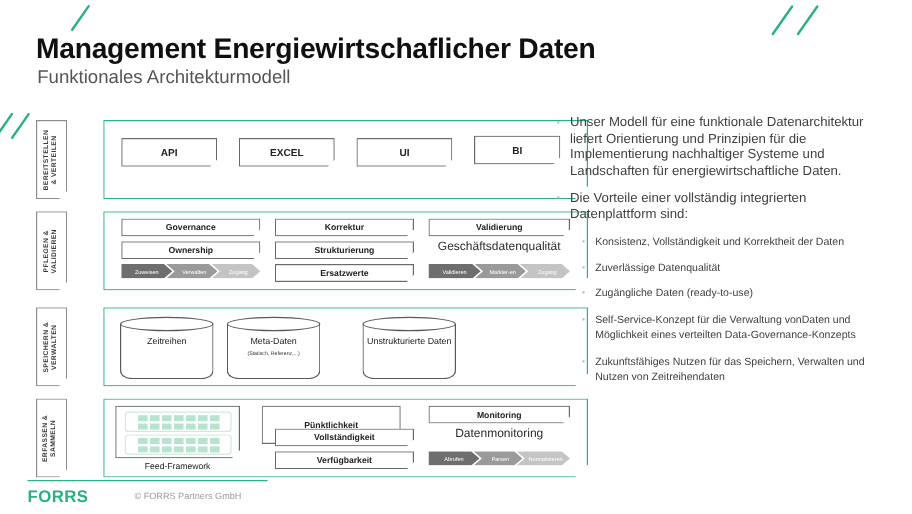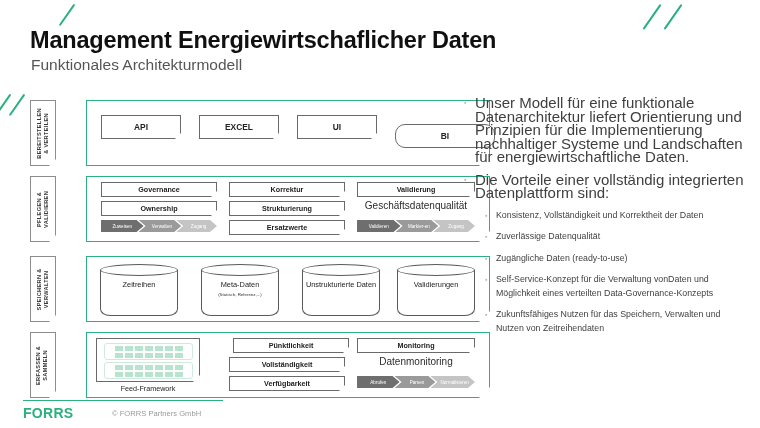--- a/index.html
+++ b/index.html
@@ -109,21 +109,21 @@
     text-align: center; font-size: 7.2px; color: #222;
   }
 
   
   #bullets { position: absolute; left: 464px; top: 96px; width: 282px; }
   .bullet { display: flex; margin-bottom: 9px; }
   .bullet .dot {
     width: 11px; flex: 0 0 11px; color: #b9b9b9; font-size: 7px;
     line-height: 13.5px; text-align: left;
   }
-  .bullet .txt { font-size: 15px; color: #3f3f3f; line-height: 13.5px; }
+  .bullet .txt { font-size: 11px; color: #3f3f3f; line-height: 13.5px; }
   .sub-list { margin-left: 21px; }
   .sub-list .bullet { margin-bottom: 8px; }
   .sub-list .bullet .txt { font-size: 8.8px; }
 
   
   #footer-line { position: absolute; left: 23px; top: 400px; width: 200px; height: 1.4px; background: #2bb07f; }
   #logo {
     position: absolute; left: 23px; top: 405px;
     font-size: 14px; font-weight: bold; color: #2bb07f; letter-spacing: 0.3px;
   }
@@ -146,21 +146,21 @@
   <div class="vtag" style="top:100px; height:66px;">
     <div class="vtag-inner">
       <span>BEREITSTELLEN</span><br>
       <span>&amp; VERTEILEN</span>
     </div>
   </div>
   <div class="greenbox" style="top:100px; height:66px;"></div>
   <div class="cbox big" style="left:101px; top:115px; width:80px; height:24px;">API</div>
   <div class="cbox big" style="left:199px; top:115px; width:80px; height:24px;">EXCEL</div>
   <div class="cbox big" style="left:297px; top:115px; width:80px; height:24px;">UI</div>
-  <div class="cbox big" style="left:395px; top:124px; width:100px; height:24px;border-radius:10px;">BI</div>
+  <div class="cbox big" style="left:395px; top:113px; width:72px; height:24px;">BI</div>
 
   <div class="vtag" style="top:176px; height:66px;">
     <div class="vtag-inner">
       <span>PFLEGEN &amp;</span><br>
       <span>VALIDIEREN</span>
     </div>
   </div>
   <div class="greenbox" style="top:176px; height:66px;"></div>
 
   <div class="cbox" style="left:101px; top:182px; width:116px; height:15px;">Governance</div>
@@ -191,42 +191,35 @@
   </div>
   <div class="greenbox" style="top:256px; height:66px;"></div>
 
   <div class="cyl" style="left:100px; top:264px;">
     <div class="body"></div>
     <div class="top"></div>
     <div class="lbl">
       <span>Zeitreihen</span>
     </div>
   </div>
-  <div class="cyl" style="left:201px; top:264px;text-decoration:underline;">
+  <div class="cyl" style="left:189px; top:264px;text-decoration:underline;">
     <div class="body"></div>
     <div class="top"></div>
     <div class="lbl">
       <span>Meta-Daten</span>
       <span class="sub">(Statisch, Referenz,...)</span>
     </div>
   </div>
   <div class="cyl" style="left:302px; top:264px;">
     <div class="body"></div>
     <div class="top"></div>
     <div class="lbl">
       <span>Unstrukturierte Daten</span>
     </div>
   </div>
-  <div class="cyl" style="left:397px; top:264px;">
-    <div class="body"></div>
-    <div class="top"></div>
-    <div class="lbl">
-      <span>Validierungen</span>
-    </div>
-  </div>
 
   <div class="vtag" style="top:332px; height:66px;">
     <div class="vtag-inner">
       <span>ERFASSEN &amp;</span><br>
       <span>SAMMELN</span>
     </div>
   </div>
   <div class="greenbox" style="top:332px; height:66px;"></div>
 
   <div id="feed-outer">
@@ -286,21 +279,21 @@
           <div class="gcell"></div>
         </div>
       <div class="gcol">
           <div class="gcell"></div>
           <div class="gcell"></div>
         </div>
     </div>
   </div>
   <div id="feed-label">Feed-Framework</div>
 
-  <div class="cbox" style="left:233px; top:338px; width:116px; height:15px;">Pünktlichkeit</div>
+  <div class="cbox" style="left:218px; top:338px; width:116px; height:32px;">Pünktlichkeit</div>
   <div class="cbox" style="left:229px; top:357px; width:116px; height:15px;">Vollständigkeit</div>
   <div class="cbox" style="left:229px; top:376px; width:116px; height:15px;">Verfügbarkeit</div>
 
   <div class="cbox" style="left:357px; top:338px; width:118px; height:15px;">Monitoring</div>
   <div style="position:absolute; left:357px; top:356px; width:118px; text-align:center; font-size:10px; color:#2b2b2b;">Datenmonitoring</div>
   <div class="chev-strip" style="left:357px; top:376px; width:118px;">
     <div class="chev" style="width:44px; background:#6e6e6e;">Abrufen</div>
     <div class="chev" style="width:42px; background:#9a9a9a;">Parsen</div>
     <div class="chev" style="width:46px; background:#c4c4c4;">Normalisieren</div>
   </div>

